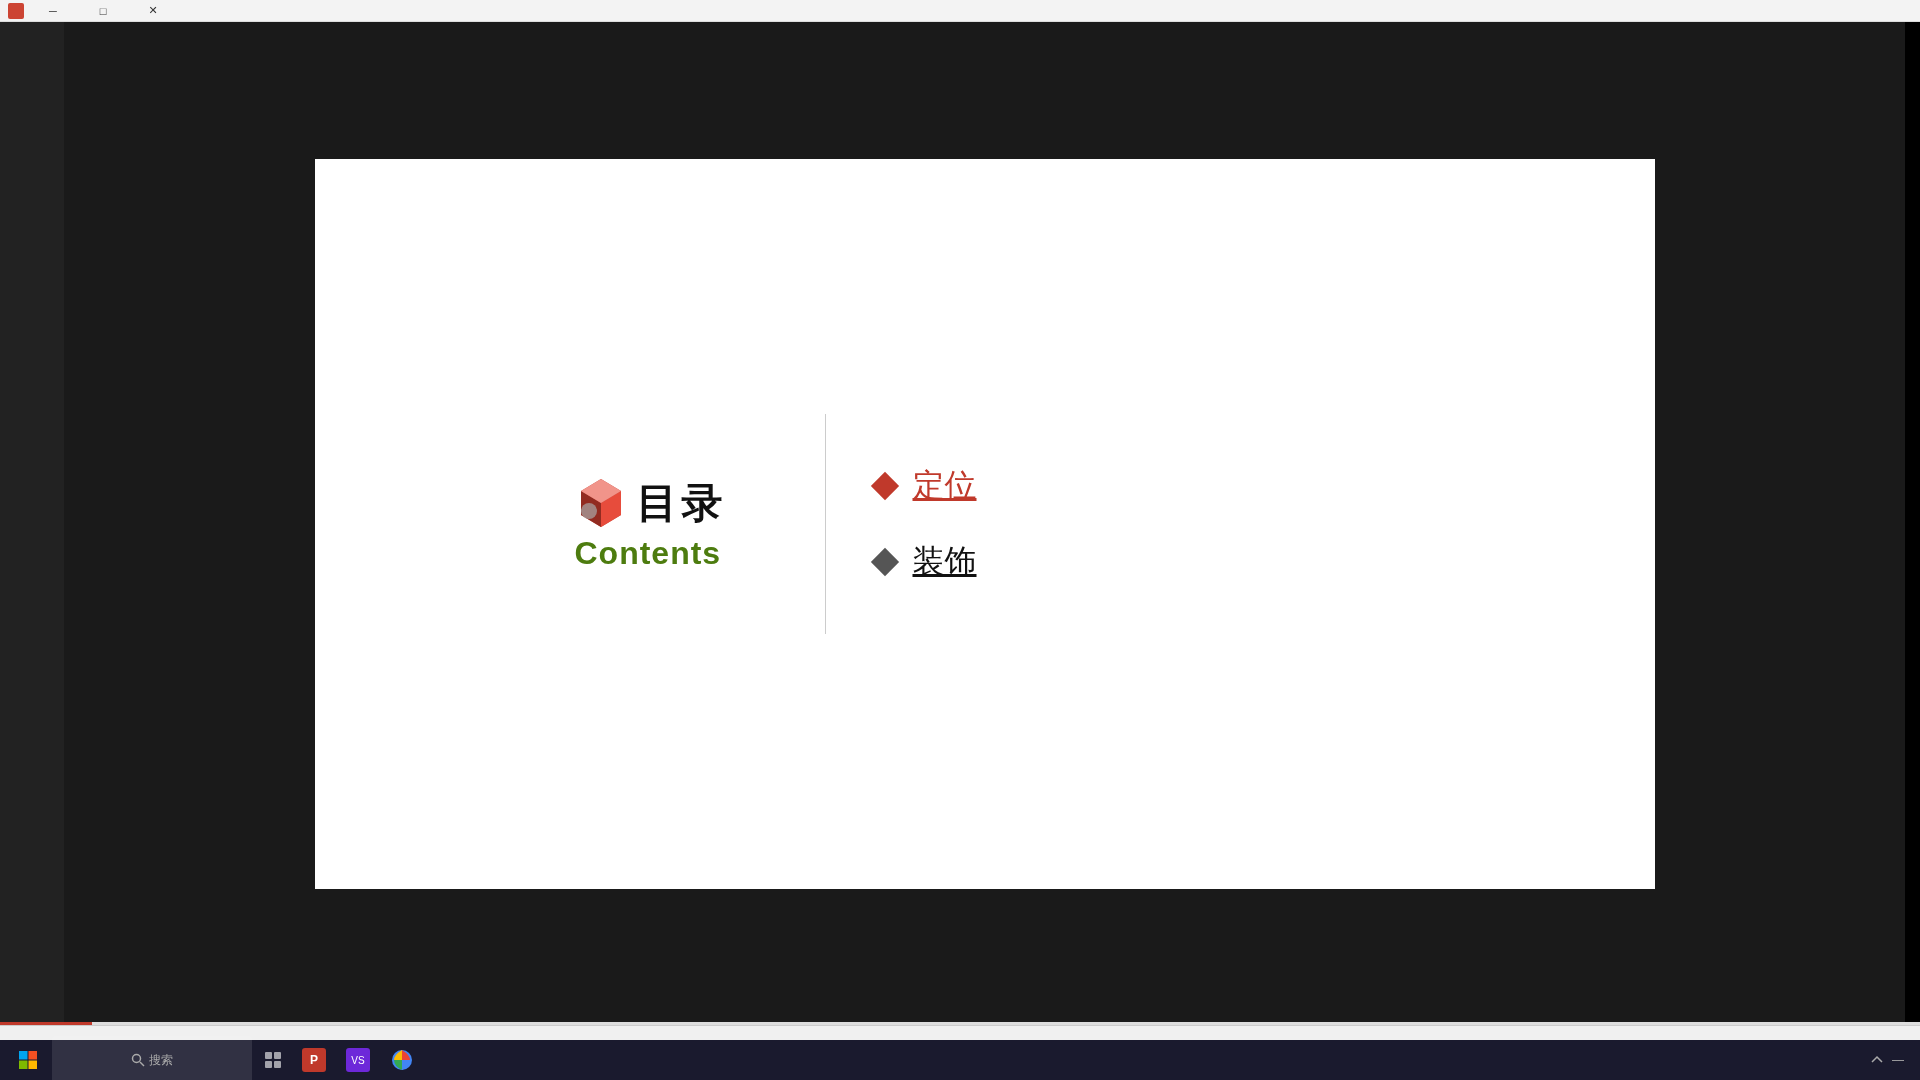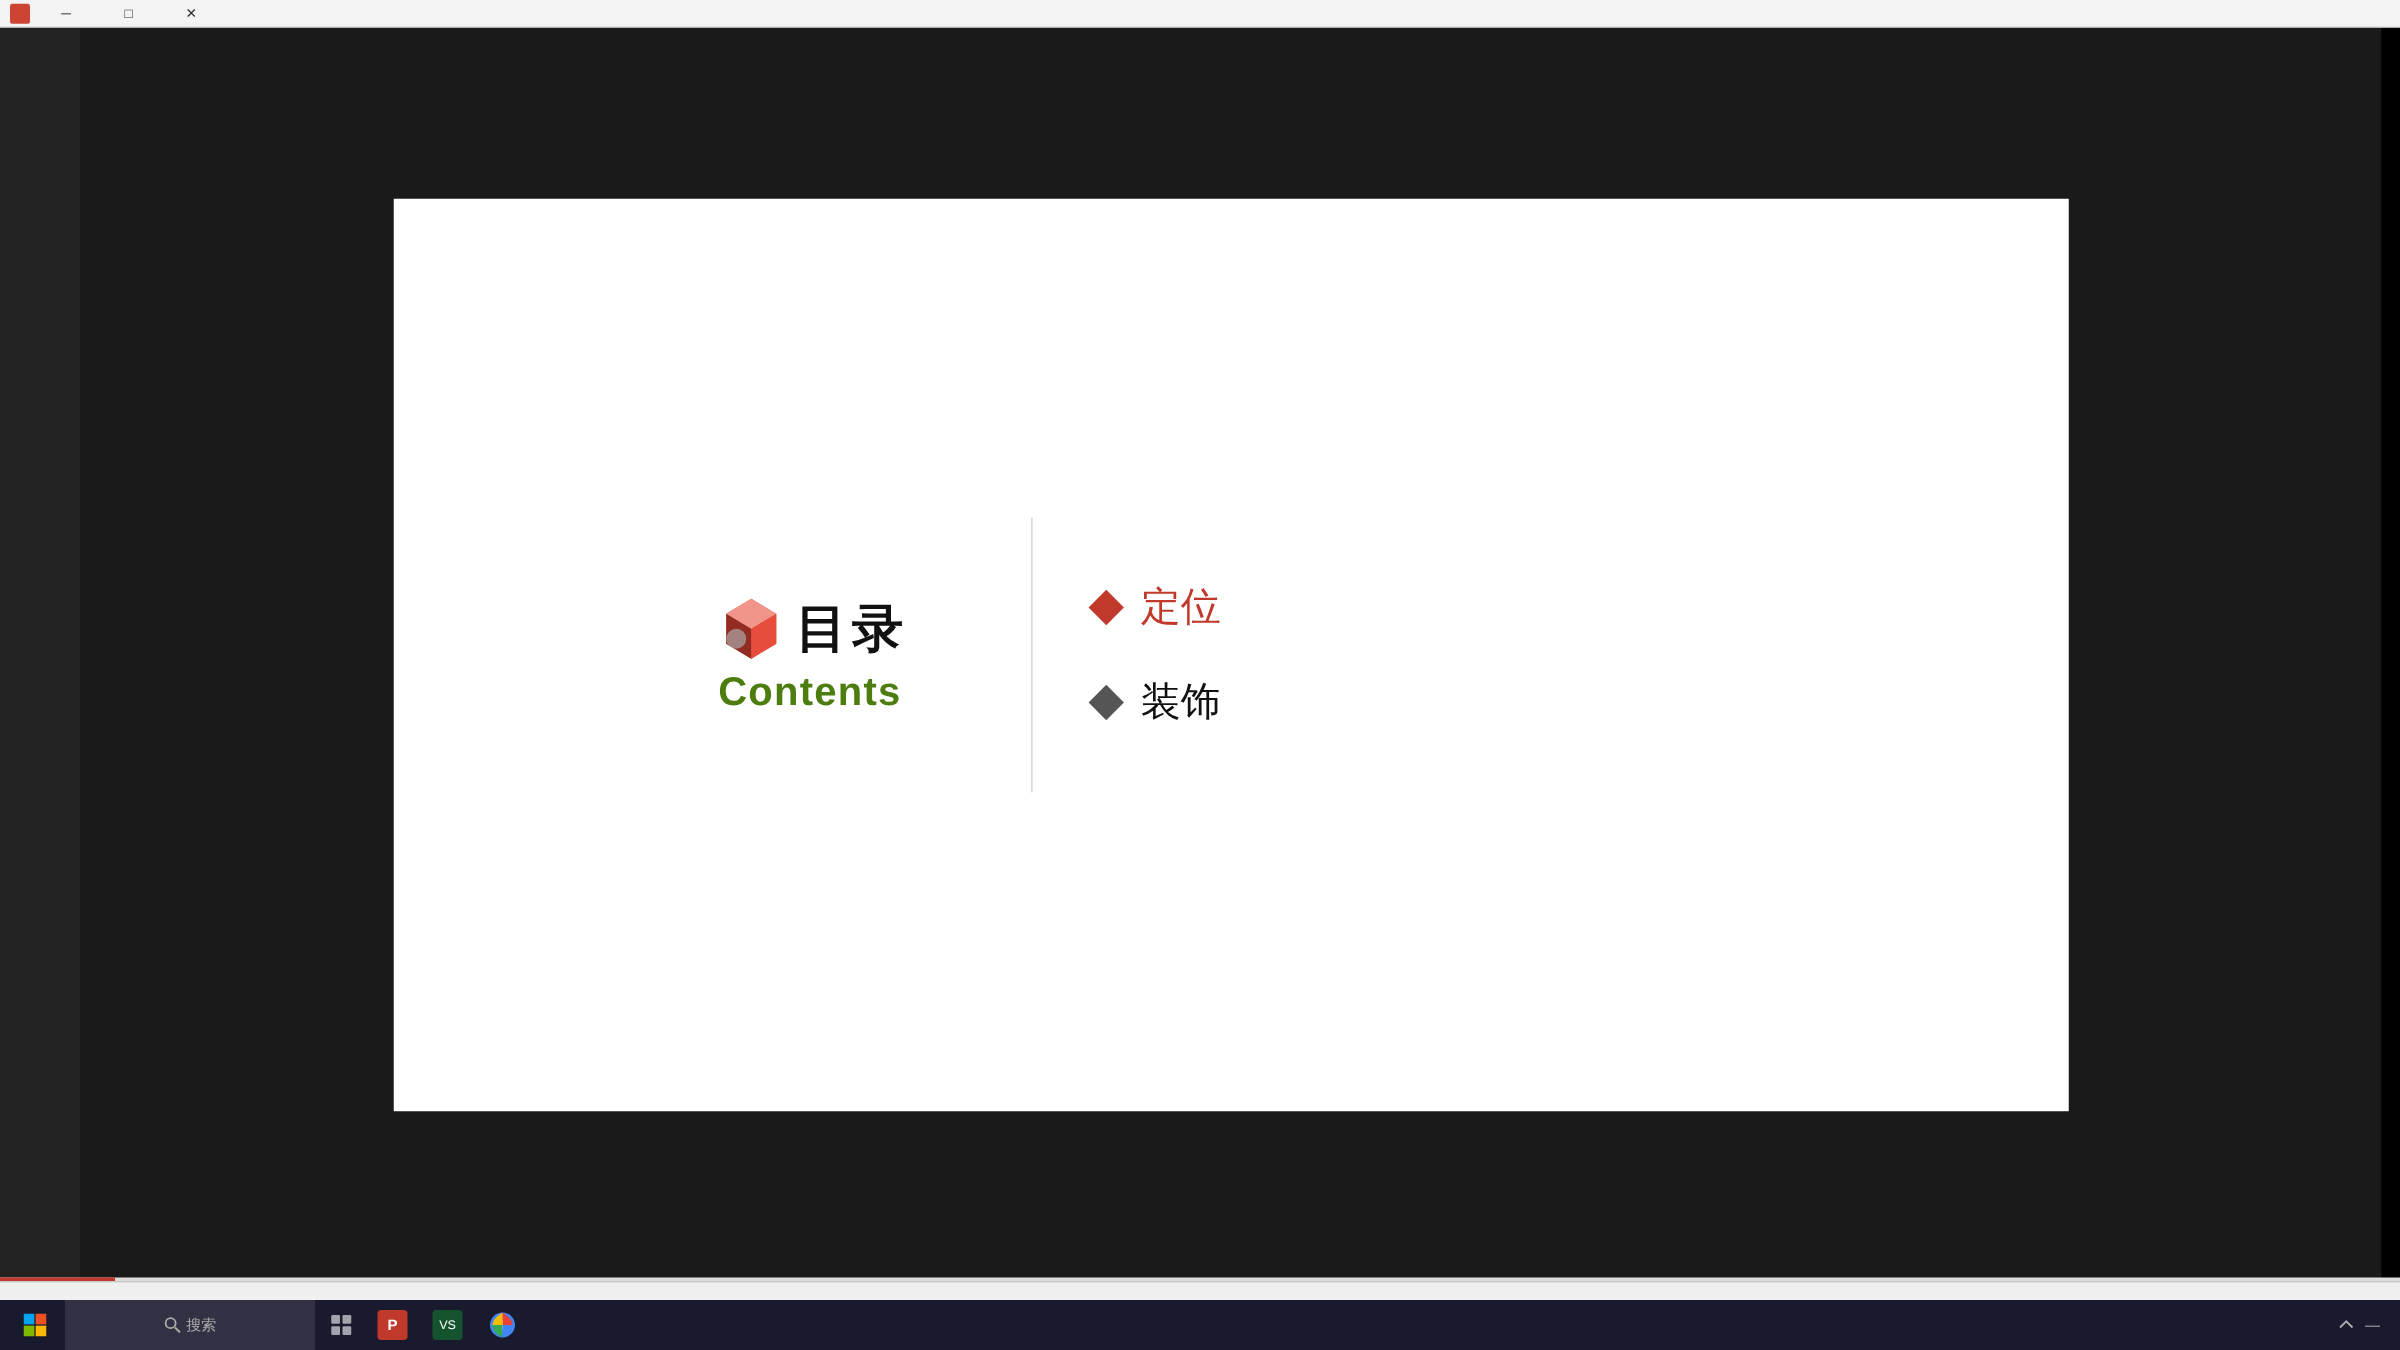--- a/index.html
+++ b/index.html
@@ -154,20 +154,21 @@
     }
 
     .diamond.inactive {
       background: #555;
     }
 
     .menu-label {
       font-size: 32px;
       color: #111;
       font-weight: 400;
+      text-decoration: underline;
     }
 
     .menu-label.active {
       color: #c0392b;
     }
 
     
     #status-bar {
       position: absolute;
       bottom: 0; left: 0; right: 0;
@@ -365,21 +366,21 @@
       <rect x="10" y="10" width="7" height="7" rx="1" fill="rgba(255,255,255,0.6)"></rect>
     </svg>
   </div>
 
   <div class="taskbar-btn">
     <div style="width:24px;height:24px;background:#c0392b;border-radius:3px;display:flex;align-items:center;justify-content:center;">
       <span style="color:#fff;font-size:12px;font-weight:bold;">P</span>
     </div>
   </div>
   <div class="taskbar-btn">
-    <div style="width:24px;height:24px;background:#14532d;border-radius:3px;display:flex;align-items:center;justify-content:center;">
+    <div style="width:24px;height:24px;background:#6d28d9;border-radius:3px;display:flex;align-items:center;justify-content:center;">
       <span style="color:#fff;font-size:10px;">VS</span>
     </div>
   </div>
   <div class="taskbar-btn">
     <svg width="24" height="24" viewBox="0 0 24 24">
       <circle cx="12" cy="12" r="10" fill="#4285f4"></circle>
       <circle cx="12" cy="12" r="4" fill="#fff"></circle>
       <path d="M12 2 Q20 7 20 12 L12 12 Z" fill="#ea4335"></path>
       <path d="M12 2 Q4 7 4 12 L12 12 Z" fill="#fbbc05"></path>
       <path d="M4 12 Q4 18 12 22 L12 12 Z" fill="#34a853"></path>

